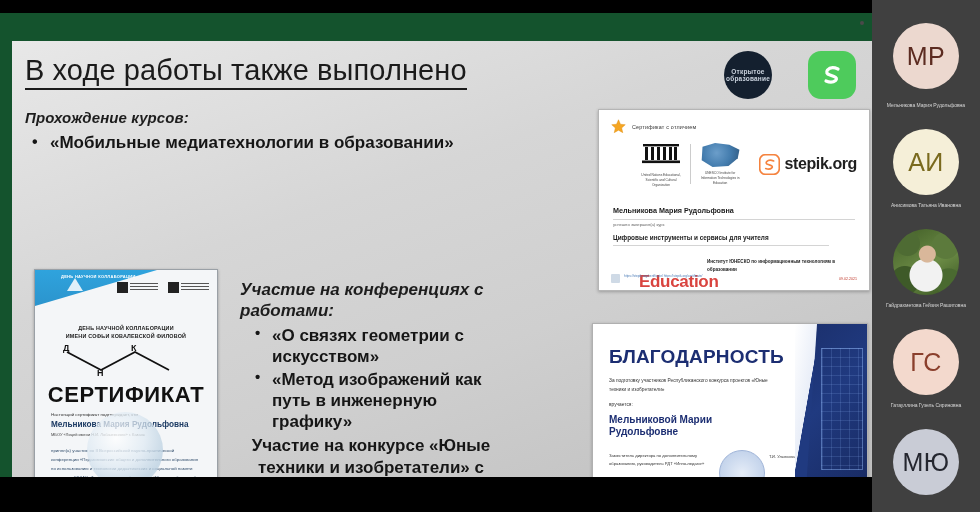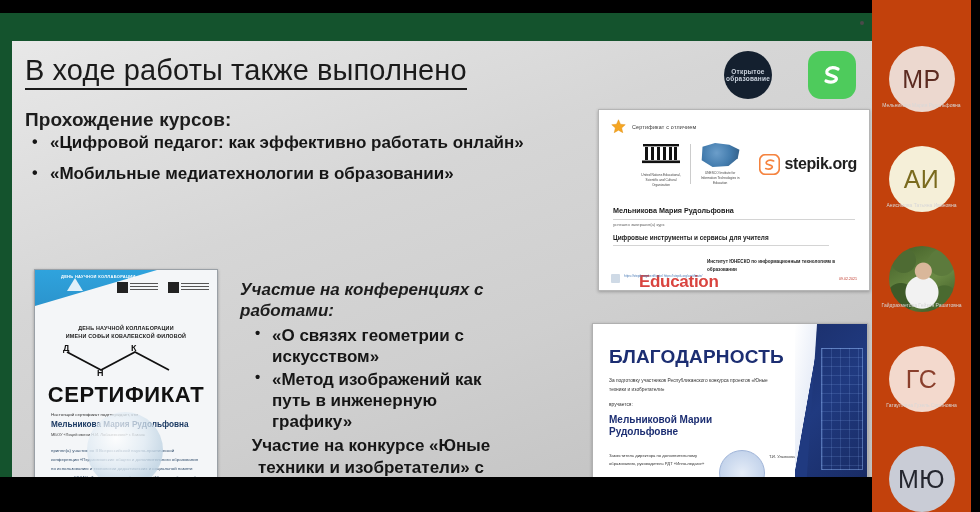--- a/index.html
+++ b/index.html
@@ -33,21 +33,21 @@
     letter-spacing: .1px;
     border-bottom: 2px solid #1b1b1b;
     padding-bottom: 2px;
     line-height: 1.08;
     white-space: nowrap;
   }
 
   
   .courses-head {
     position: absolute; left: 13px; top: 68px;
-    font-size: 19px; font-weight: 700;
+    font-size: 15px; font-style: italic; font-weight: 700;
     color: #1d1d1d; letter-spacing: .1px;
   }
   ul.courses {
     position: absolute; left: 18px; top: 92px;
     list-style: none; width: 580px;
   }
   ul.courses li {
     position: relative;
     font-size: 17px; font-weight: 700; color: #161616;
     padding-left: 20px; margin-bottom: 11px; line-height: 1.2;
@@ -297,23 +297,23 @@
     border-radius:50%; background:#4a4a4a;
   }
 
   
   #filmstrip {
     position: absolute; right: 0; top: 0;
     width: 108px; height: 512px; background: #000;
     display: flex; flex-direction: column;
   }
   .tile {
-    position: relative; width: 99px; height: 100px;
-    display: flex; align-items: flex-end; justify-content: center;
-    background: #c2410c; overflow: hidden;
+    position: relative; width: 108px; height: 100px;
+    display: flex; align-items: center; justify-content: center;
+    background: #404040; overflow: hidden;
   }
   .tile:first-child { height: 112px; }
   .avatar {
     width: 66px; height: 66px; border-radius: 50%;
     display: flex; align-items: center; justify-content: center;
     font-size: 25px; font-weight: 400; letter-spacing: .5px;
   }
   .tile-name {
     position: absolute; left: 0; right: 0; bottom: 4px;
     text-align: center; font-size: 5px; color: #d8d8d8;
@@ -340,21 +340,20 @@
 
     <div class="top-dot"></div>
 
     <div id="slide">
 
       <div class="slide-title">В ходе работы также выполнено</div>
 
       <div class="courses-head">Прохождение курсов:</div>
 
       <ul class="courses">
-        <li>«Цифровой педагог: как эффективно работать онлайн»</li>
         <li> «Мобильные медиатехнологии в образовании»</li>
       </ul>
 
       <div class="logos">
         <div class="logo-openedu">
           <span>Открытое</span>
           <span>образование</span>
         </div>
         <div class="logo-stepik">
           <svg width="30" height="30" viewBox="0 0 30 30">

